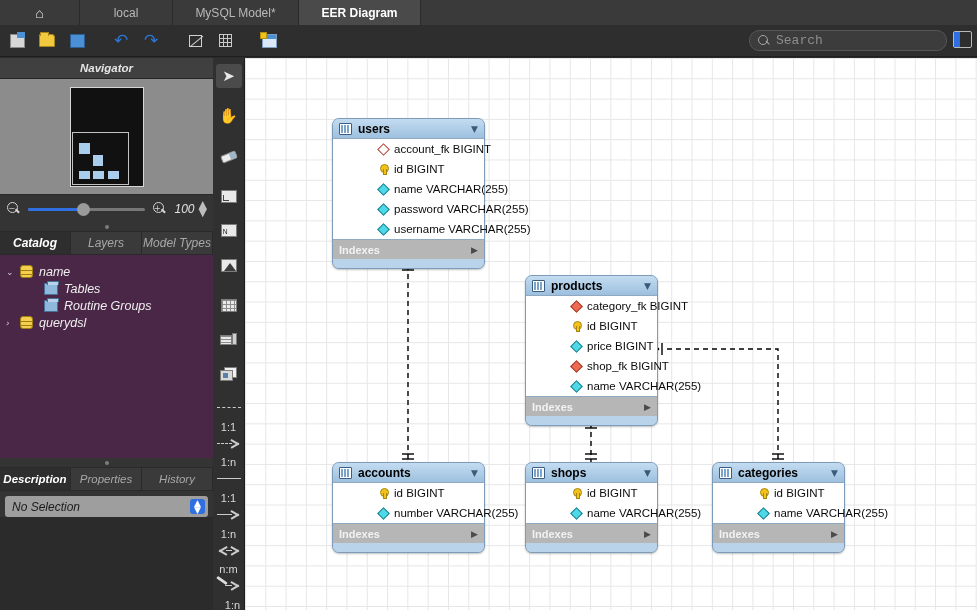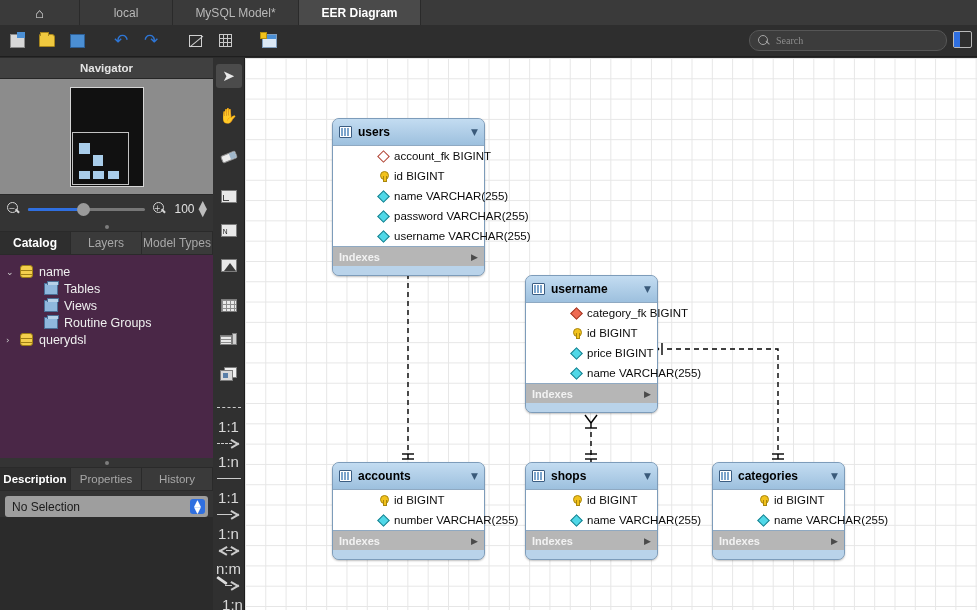--- a/index.html
+++ b/index.html
@@ -97,37 +97,38 @@
   .search-icon::before {
     content: ""; position: absolute; left: 0; top: 0; width: 8px; height: 8px;
     border: 1.4px solid #a5a5a5; border-radius: 50%;
   }
   .search-icon::after {
     content: ""; position: absolute; left: 7px; top: 7px; width: 5px; height: 1.4px;
     background: #a5a5a5; transform: rotate(45deg);
   }
   .search-input {
     background: transparent; border: none; outline: none;
-    color: #cccccc; font-size: 10px; width: 100%;
-    font-family: Liberation Serif, serif;
+    color: #cccccc; font-size: 13px; width: 100%;
+    font-family: Liberation Mono, monospace;
   }
   .search-input::placeholder { color: #8d8d8d; }
   .panel-toggle {
     position: absolute; right: 5px; top: 6px; width: 19px; height: 17px;
     border: 1.5px solid #b9b9b9; border-radius: 2px; background: #2e2e2e;
   }
   .panel-toggle::before {
     content: ""; position: absolute; left: 0; top: 0; bottom: 0; width: 6px;
     background: #2f6fe0;
   }
 
   
   .sidebar {
     position: absolute; left: 0; top: 58px; width: 213px; height: 404px;
     background: #343434;
+    font-style: italic;
   }
   .nav-title {
     height: 21px; background: #404040; color: #e4e4e4;
     font-size: 11.5px; font-weight: bold;
     display: flex; align-items: center; justify-content: center;
     border-bottom: 1px solid #262626;
   }
   .minimap {
     height: 115px; background: #8c8c8c;
     display: flex; align-items: center; justify-content: center;
@@ -298,21 +299,21 @@
     background: #dadada; border: 1px solid #7c7c7c;
   }
   .views-icon .s2::after {
     content: ""; position: absolute; left: 2px; top: 2px; width: 5px; height: 5px;
     background: #5a7fa8;
   }
   .rel {
     width: 28px; height: 34px; margin-top: 4px; position: relative;
     display: flex; flex-direction: column; align-items: center; justify-content: flex-end;
   }
-  .rel .lbl { font-size: 15px; color: #d8d8d8; line-height: 10px; }
+  .rel .lbl { font-size: 11px; color: #d8d8d8; line-height: 10px; }
   .rel .line {
     position: absolute; top: 7px; left: 2px; right: 2px; height: 0;
     border-top: 1.5px solid #cccccc;
   }
   .rel .line.dash { border-top-style: dashed; }
   .rel .cf {
     position: absolute; top: 2px; right: 3px; width: 9px; height: 11px;
     font-size: 0;
   }
   .rel .cf::before, .rel .cf::after {
@@ -348,21 +349,21 @@
     position: absolute;
     background: #b9d3ea;
     border: 1px solid #7d9cba;
     border-radius: 7px;
     box-shadow: 0 1px 2px rgba(0,0,0,0.25);
     padding: 0;
     font-size: 11.5px;
     color: #111111;
   }
   .tblhead {
-    height: 26px; display: flex; align-items: center; padding: 0 6px;
+    height: 19px; display: flex; align-items: center; padding: 0 6px;
     border-radius: 6px 6px 0 0;
     background: linear-gradient(to bottom, #c3dcf1 0%, #9dc0de 100%);
   }
   .tbl-g {
     width: 13px; height: 12px; background: #ffffff; border: 1.3px solid #3b5d82;
     margin-right: 6px; flex: none; position: relative; border-radius: 1px;
   }
   .tbl-g::before {
     content: ""; position: absolute; left: 1px; top: 1px; right: 1px; bottom: 1px;
     background: repeating-linear-gradient(to right, #7ba4cc 0 2px, #ffffff 2px 3px);
@@ -494,24 +495,20 @@
         <span class="tw">⌄</span>
         <span class="db-icon"></span>
         <span>name</span>
       </div>
       <div class="trow indent1">
         <span class="tbl-icon"></span>
         <span>Tables</span>
       </div>
       <div class="trow indent1">
         <span class="tbl-icon"></span>
-        <span>Views</span>
-      </div>
-      <div class="trow indent1">
-        <span class="tbl-icon"></span>
         <span>Routine Groups</span>
       </div>
       <div class="trow">
         <span class="tw">›</span>
         <span class="db-icon"></span>
         <span>querydsl</span>
       </div>
     </div>
 
     <div class="dotrow">
@@ -663,35 +660,39 @@
       <div class="idxbar">
         <span>Indexes</span>
         <span class="idxarrow">▶</span>
       </div>
       <div class="tblfoot"></div>
     </div>
 
     <div class="tblbox" style="left:280px;top:217px;width:133px">
       <div class="tblhead">
         <span class="tbl-g"></span>
-        <span class="tblname">username</span>
+        <span class="tblname">products</span>
         <span class="caret">▼</span>
       </div>
       <div class="cols">
         <div class="col">
             <span class="gem red"></span>
             <span class="coltxt">category_fk BIGINT</span>
           </div>
         <div class="col">
             <span class="keyg"></span>
             <span class="coltxt">id BIGINT</span>
           </div>
         <div class="col">
             <span class="gem cyan"></span>
             <span class="coltxt">price BIGINT</span>
+          </div>
+        <div class="col">
+            <span class="gem red"></span>
+            <span class="coltxt">shop_fk BIGINT</span>
           </div>
         <div class="col">
             <span class="gem cyan"></span>
             <span class="coltxt">name VARCHAR(255)</span>
           </div>
       </div>
       <div class="idxbar">
         <span>Indexes</span>
         <span class="idxarrow">▶</span>
       </div>

